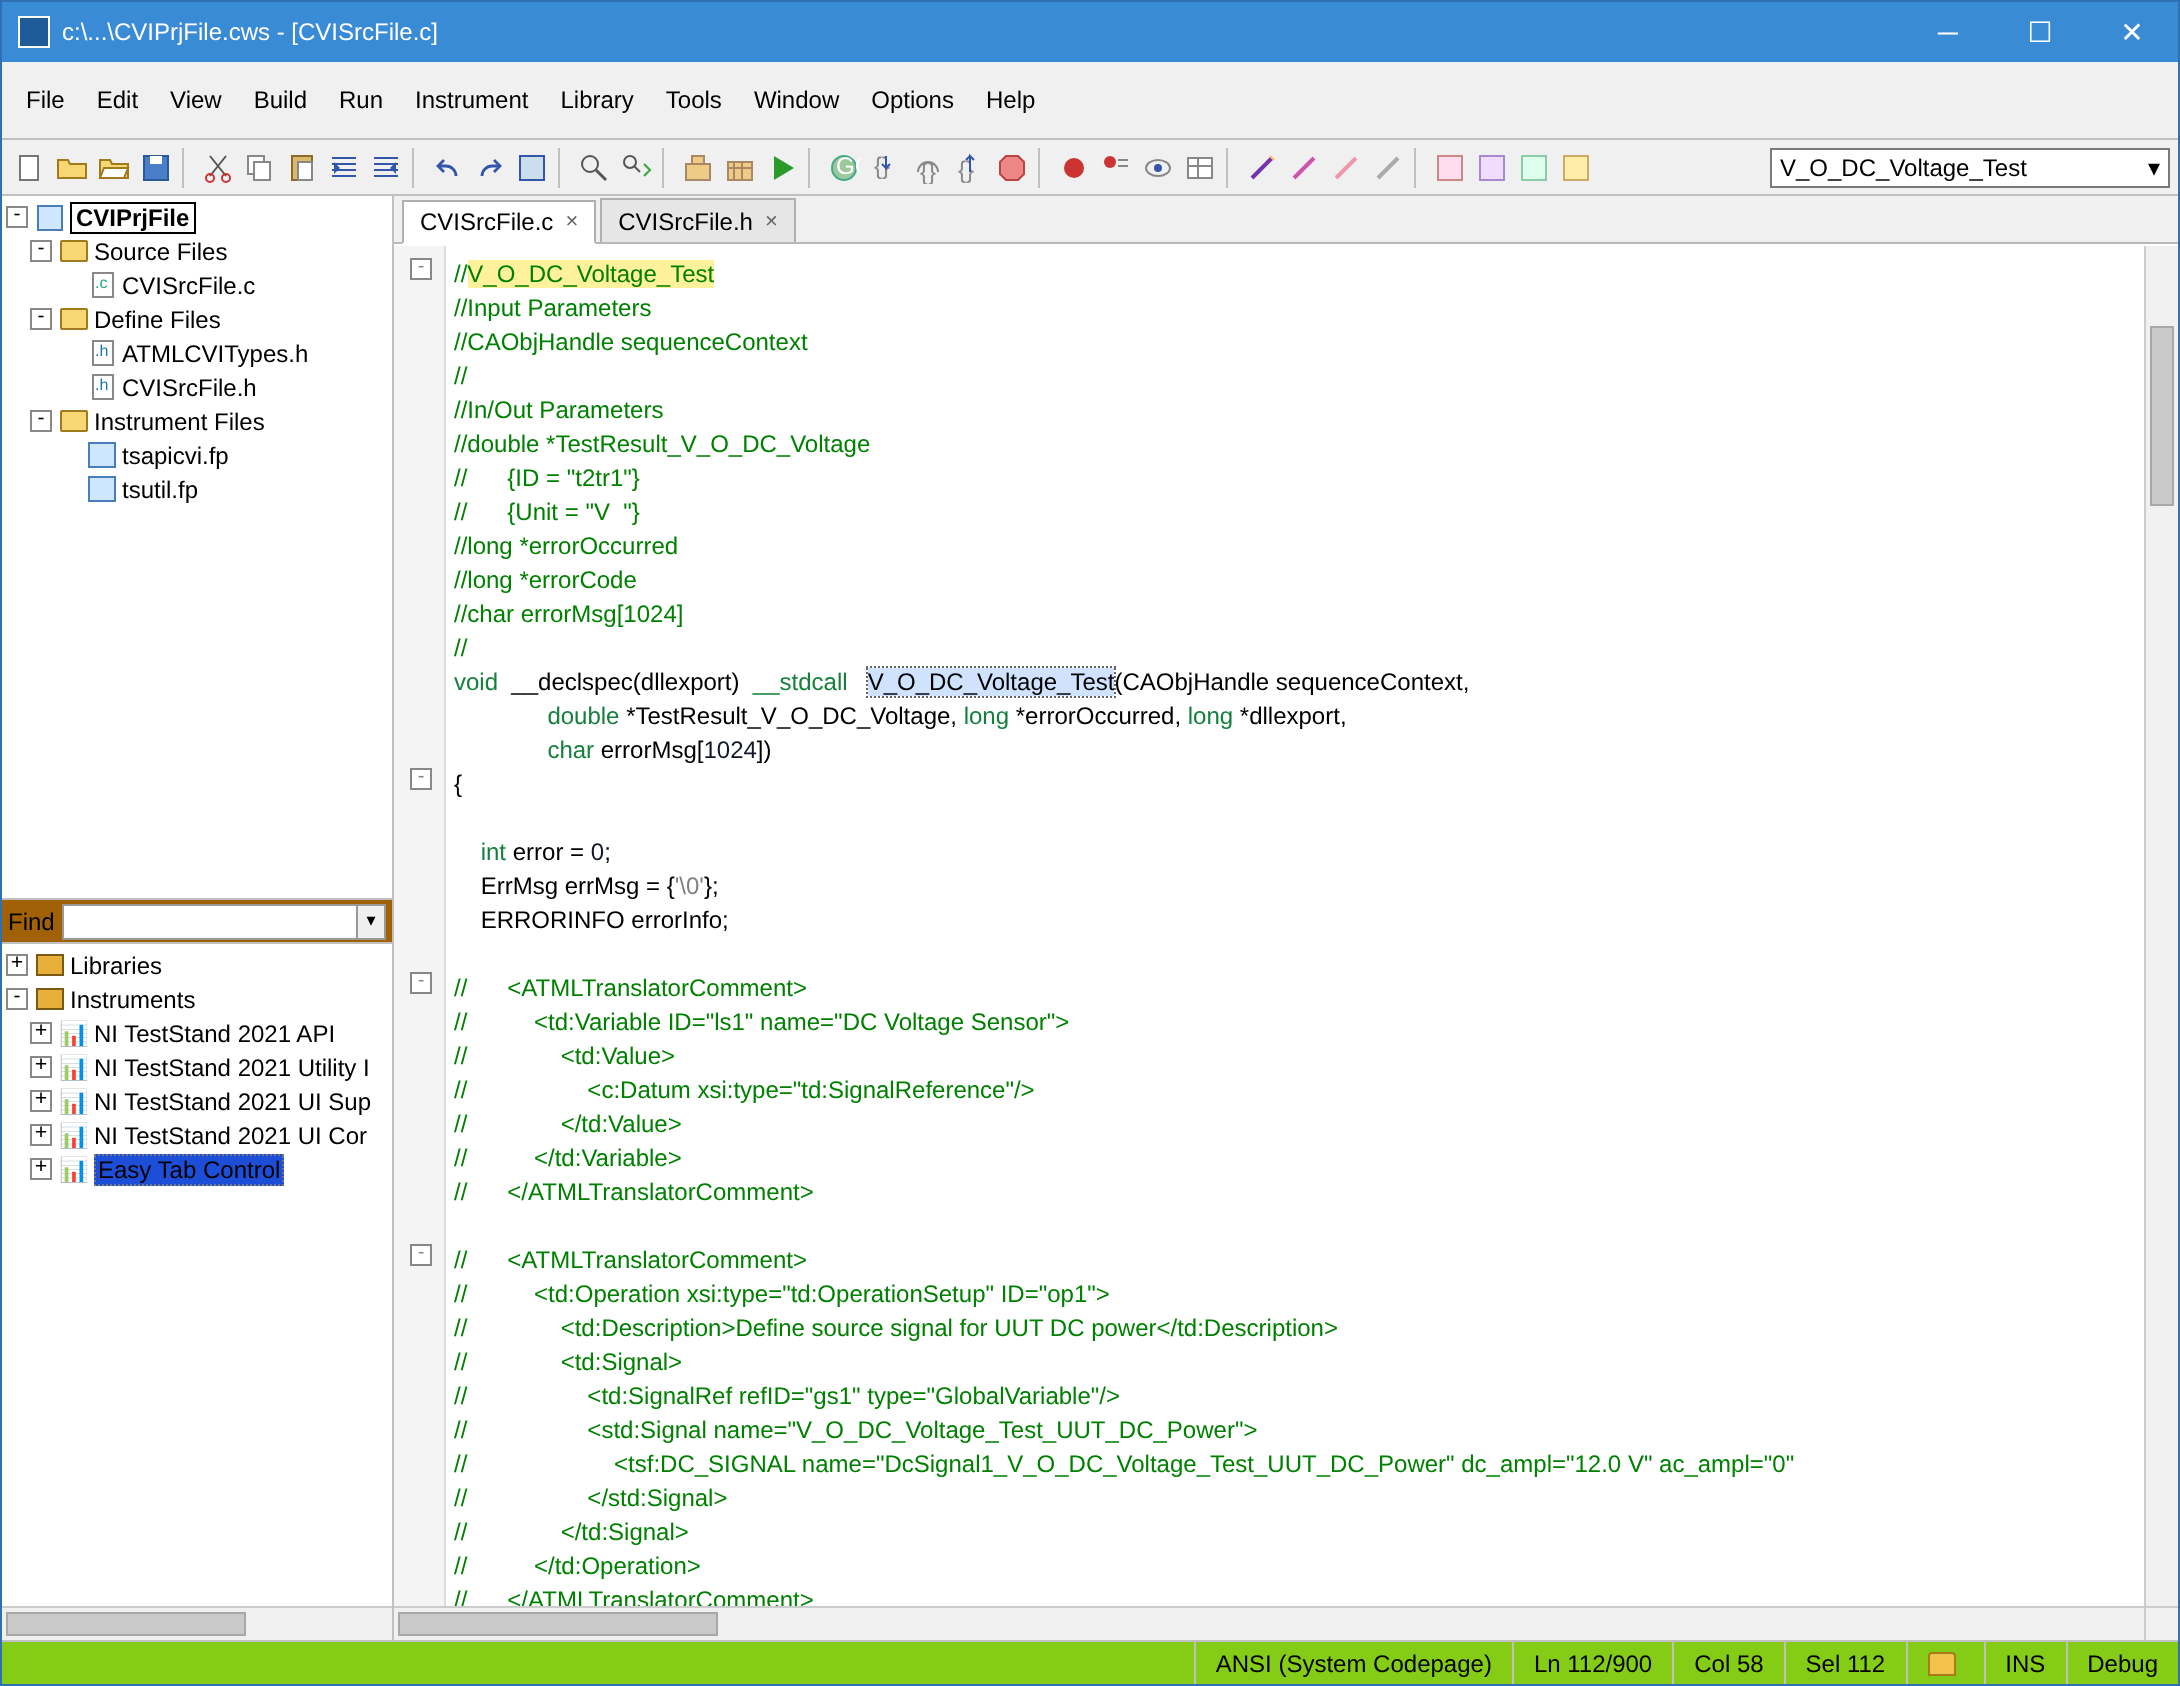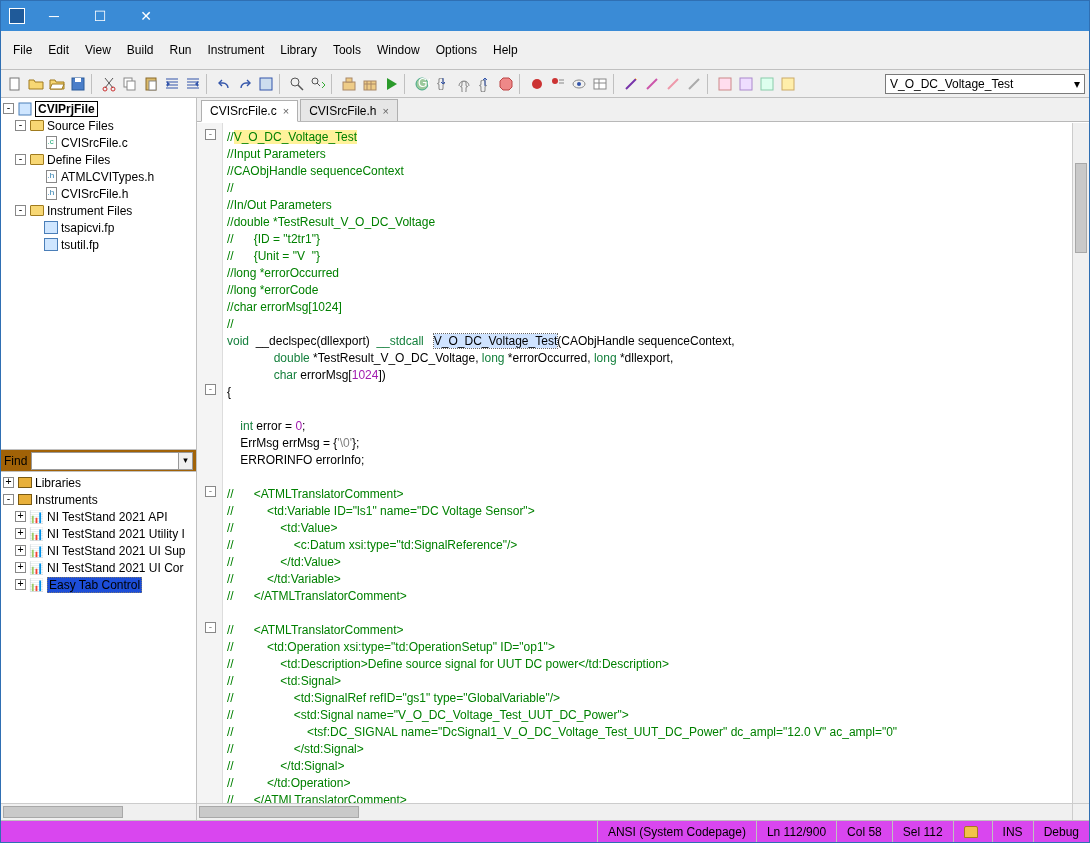--- a/index.html
+++ b/index.html
@@ -52,46 +52,47 @@
   .tabstrip { height:24px; background:#f0f0f0; display:flex; align-items:flex-end; border-bottom:1px solid #b8b8b8; padding-left:4px; }
   .tab { height:22px; padding:3px 8px; border:1px solid #b0b0b0; border-bottom:none; margin-right:2px; background:#e6e6e6; display:flex; align-items:center; gap:6px; font-size:12px;}
   .tab.active { background:#fff; border-bottom:1px solid #fff; position:relative; top:1px; }
   .tab .x { color:#666; font-size:11px; }
 
   .editor-wrap { flex:1; display:flex; min-height:0; border-top:1px solid #fff; }
   .gutter { width:26px; background:#f4f4f4; border-right:1px solid #ddd; position:relative; font-family:monospace; font-size:11px; color:#888;}
   .fold { position:absolute; left:8px; width:11px; height:11px; border:1px solid #888; background:#fff; text-align:center; line-height:8px; font-size:10px;}
   .code { flex:1; overflow:hidden; font-family:Consolas,"Courier New",monospace; font-size:13px; line-height:17px; white-space:pre; position:relative; padding:6px 0 0 4px; color:#008000; }
   .code .kw { color:#15803d; }
-  .code .num { color:#a21caf; }
+  .code .num { color:#0f172a; }
   .code .plain { color:#000; }
   .code .hl-y { background:#fff29a; }
   .code .hl-sel { background:#cfe3ff; outline:1px dotted #666; color:#000;}
   .code .str { color:#808080; }
   .vscroll { width:17px; background:#f0f0f0; border-left:1px solid #ccc; position:relative;}
   .vscroll .thumb { position:absolute; left:2px; right:2px; top:40px; height:90px; background:#c9c9c9; border:1px solid #a8a8a8;}
   .hscroll-row { height:17px; display:flex; border-top:1px solid #ccc; }
   .hscroll { flex:1; background:#f0f0f0; position:relative;}
   .hscroll .thumb { position:absolute; top:2px; bottom:2px; left:2px; width:160px; background:#c9c9c9; border:1px solid #a8a8a8;}
   .left-hscroll { height:17px; background:#f0f0f0; border-top:1px solid #ccc; position:relative;}
   .left-hscroll .thumb { position:absolute; top:2px; bottom:2px; left:2px; width:120px; background:#c9c9c9; border:1px solid #a8a8a8; }
 
   
-  .status { height:22px; background:#d946ef; border-top:1px solid #c0c0c0; display:flex; align-items:center; font-size:12px;text-align:right; }
+  .status { height:22px; background:#84cc16; border-top:1px solid #c0c0c0; display:flex; align-items:center; font-size:12px;text-align:right; }
   .status .cell { border-left:1px solid #c0c0c0; height:100%; display:flex; align-items:center; padding:0 10px; }
   .status .gap { flex:1; }
   .lock { width:14px; height:12px; border:1px solid #a87b1a; border-radius:2px 2px 0 0; background:#f2c24a; margin-right:4px;}
 </style>
 </head>
 <body>
 
 <div class="window">
 
   <div class="titlebar">
     <div class="app-icon"></div>
+    <div class="title">c:\...\CVIPrjFile.cws - [CVISrcFile.c]</div>
     <div class="winbtn">─</div>
     <div class="winbtn">☐</div>
     <div class="winbtn close">✕</div>
   </div>
 
   <div class="menubar">
     <div class="mitem"><span>File</span></div>
     <div class="mitem"><span>Edit</span></div>
     <div class="mitem"><span>View</span></div>
     <div class="mitem"><span>Build</span></div>

